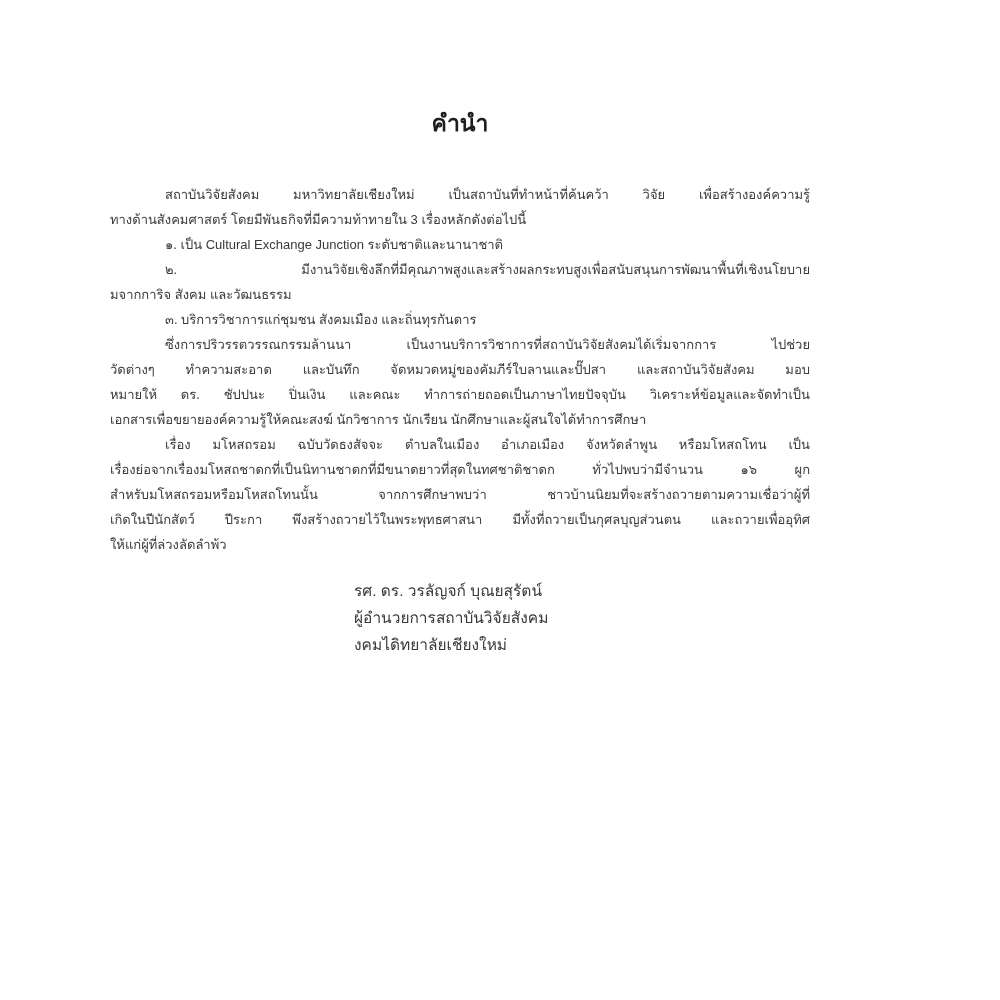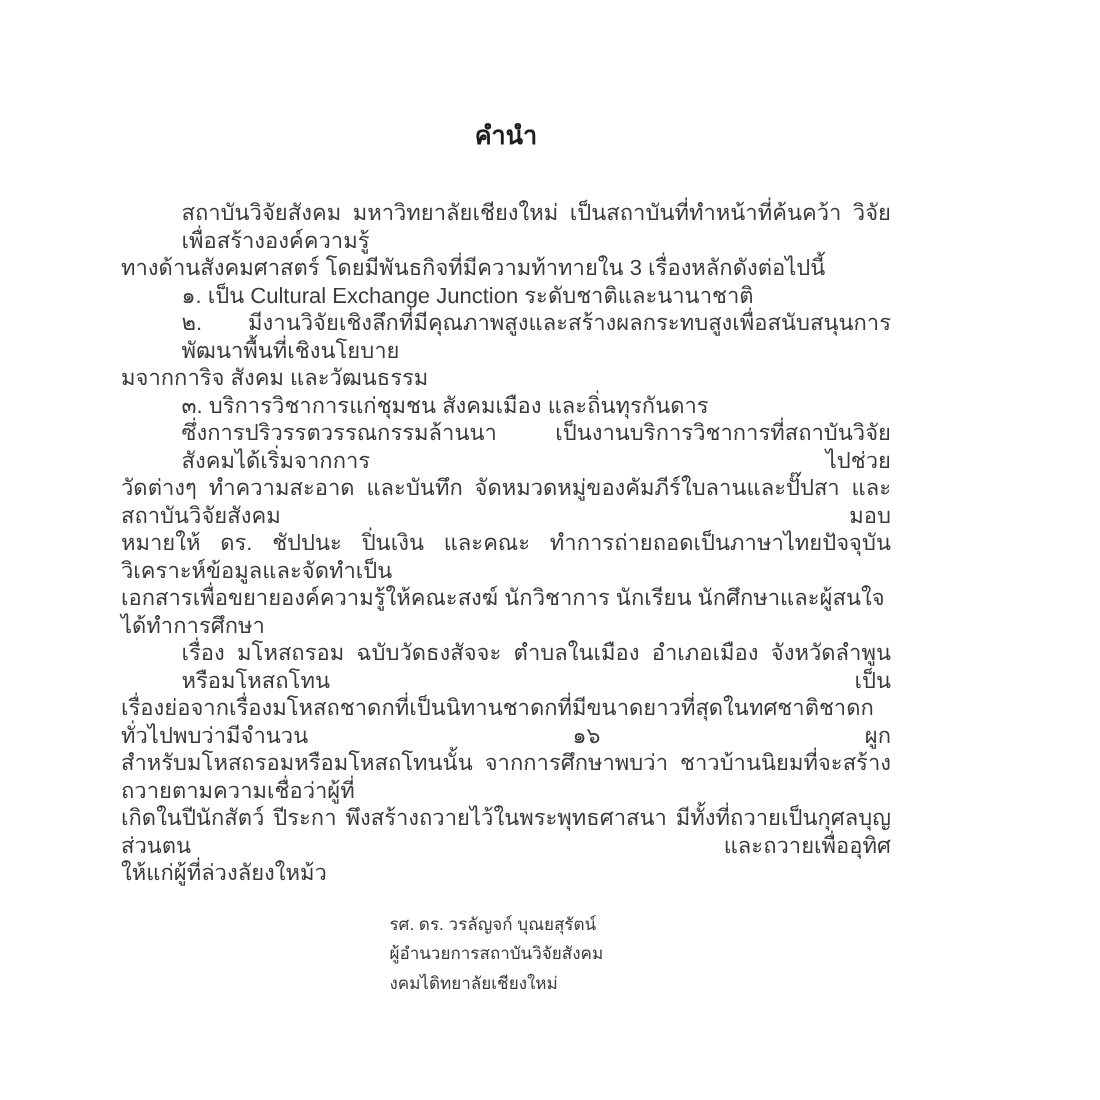--- a/index.html
+++ b/index.html
@@ -20,21 +20,21 @@
   }
   .doc-title {
     margin: 0 0 42px 0;
     font-size: 23px;
     font-weight: bold;
     text-align: center;
     color: #1e1e1e;
     line-height: 34px;
   }
   .text-block {
-    font-size: 20px;
+    font-size: 13px;
     line-height: 25px;
   }
   .line {
     min-height: 25px;
   }
   
   .just {
     text-align: justify;
     text-align-last: justify;
   }
@@ -66,21 +66,21 @@
     <div class="line">มจากการิจ สังคม และวัฒนธรรม</div>
     <div class="line indent">๓. บริการวิชาการแก่ชุมชน สังคมเมือง และถิ่นทุรกันดาร</div>
     <div class="line indent just">ซึ่งการปริวรรตวรรณกรรมล้านนา เป็นงานบริการวิชาการที่สถาบันวิจัยสังคมได้เริ่มจากการ ไปช่วย</div>
     <div class="line just">วัดต่างๆ ทำความสะอาด และบันทึก จัดหมวดหมู่ของคัมภีร์ใบลานและปั๊ปสา และสถาบันวิจัยสังคม มอบ</div>
     <div class="line just">หมายให้ ดร. ชัปปนะ ปิ่นเงิน และคณะ ทำการถ่ายถอดเป็นภาษาไทยปัจจุบัน วิเคราะห์ข้อมูลและจัดทำเป็น</div>
     <div class="line">เอกสารเพื่อขยายองค์ความรู้ให้คณะสงฆ์ นักวิชาการ นักเรียน นักศึกษาและผู้สนใจได้ทำการศึกษา</div>
     <div class="line indent just">เรื่อง มโหสถรอม ฉบับวัดธงสัจจะ ตำบลในเมือง อำเภอเมือง จังหวัดลำพูน หรือมโหสถโทน เป็น</div>
     <div class="line just">เรื่องย่อจากเรื่องมโหสถชาดกที่เป็นนิทานชาดกที่มีขนาดยาวที่สุดในทศชาติชาดก ทั่วไปพบว่ามีจำนวน ๑๖ ผูก</div>
     <div class="line just">สำหรับมโหสถรอมหรือมโหสถโทนนั้น จากการศึกษาพบว่า ชาวบ้านนิยมที่จะสร้างถวายตามความเชื่อว่าผู้ที่</div>
     <div class="line just">เกิดในปีนักสัตว์ ปีระกา พึงสร้างถวายไว้ในพระพุทธศาสนา มีทั้งที่ถวายเป็นกุศลบุญส่วนตน และถวายเพื่ออุทิศ</div>
-    <div class="line">ให้แก่ผู้ที่ล่วงลัยงใหม้ว</div>
+    <div class="line">ให้แก่ผู้ที่ล่วงลัดลำพ้ว</div>
   </div>
 
   <div class="signature">
     <div class="sig-line">รศ. ดร. วรลัญจก์ บุณยสุรัตน์</div>
     <div class="sig-line">ผู้อำนวยการสถาบันวิจัยสังคม</div>
     <div class="sig-line">งคมไดิทยาลัยเชียงใหม่</div>
   </div>
 
 </div>
 

